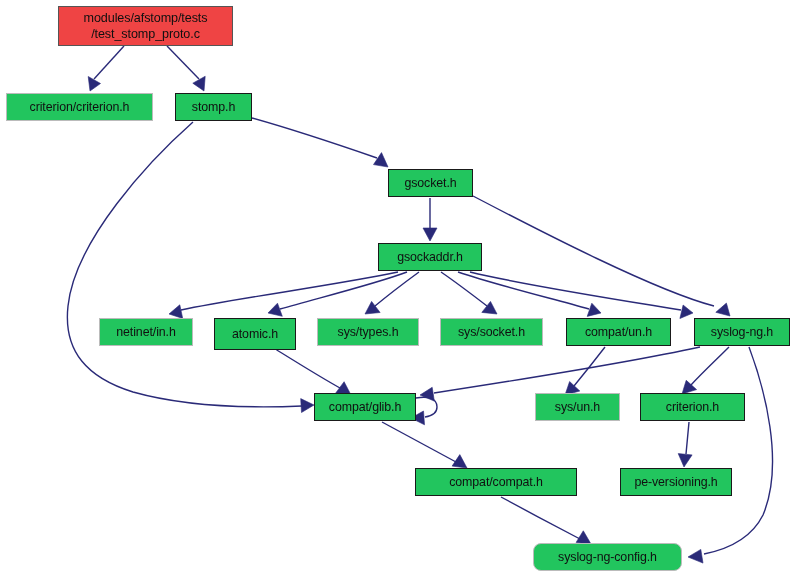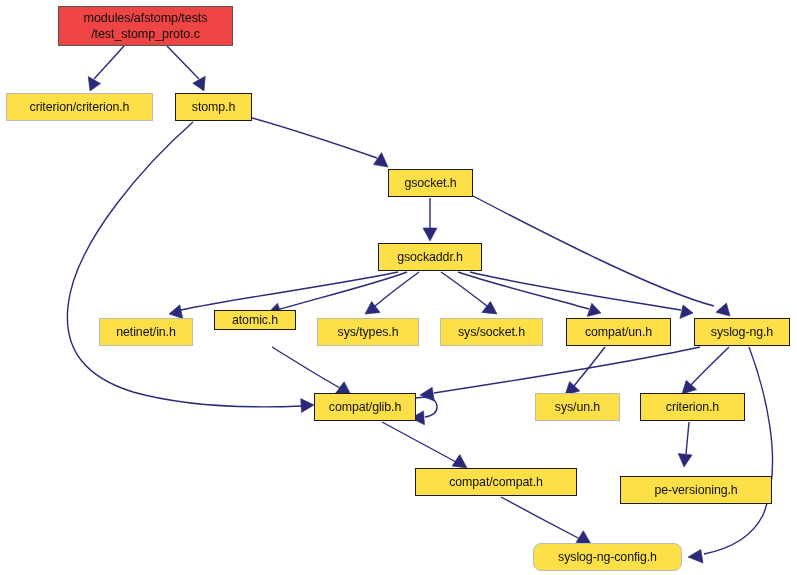--- a/index.html
+++ b/index.html
@@ -40,21 +40,21 @@
     position: absolute;
     box-sizing: border-box;
     display: flex;
     align-items: center;
     justify-content: center;
     text-align: center;
     color: #101010;
     font-size: 12.4px;
     line-height: 14px;
     white-space: pre-line;
-    background: #fde047;
+    background: #22c55e;
     border: 1px solid #bbbbbb;
     letter-spacing: -0.1px;
   }
   .node-box.strong {
     border: 1.6px solid #1a1a1a;
   }
   .node-box.root {
     background: #ef4444;
     border: 1.6px solid #555555;
     font-size: 12.6px;
@@ -175,25 +175,25 @@
 
   </svg>
 
   <div class="node-box root" style="left: 58px; top: 6px; width: 175px; height: 40px;">modules/afstomp/tests
 /test_stomp_proto.c</div>
   <div class="node-box" style="left: 6px; top: 93px; width: 147px; height: 28px;">criterion/criterion.h</div>
   <div class="node-box strong" style="left: 175px; top: 93px; width: 77px; height: 28px;">stomp.h</div>
   <div class="node-box strong" style="left: 388px; top: 169px; width: 85px; height: 28px;">gsocket.h</div>
   <div class="node-box strong" style="left: 378px; top: 243px; width: 104px; height: 28px;">gsockaddr.h</div>
   <div class="node-box" style="left: 99px; top: 318px; width: 94px; height: 28px;">netinet/in.h</div>
-  <div class="node-box strong" style="left: 214px; top: 310px; width: 82px; height: 20px;">atomic.h</div>
+  <div class="node-box strong" style="left: 214px; top: 318px; width: 82px; height: 32px;">atomic.h</div>
   <div class="node-box" style="left: 317px; top: 318px; width: 102px; height: 28px;">sys/types.h</div>
   <div class="node-box" style="left: 440px; top: 318px; width: 103px; height: 28px;">sys/socket.h</div>
   <div class="node-box strong" style="left: 566px; top: 318px; width: 105px; height: 28px;">compat/un.h</div>
   <div class="node-box strong" style="left: 694px; top: 318px; width: 96px; height: 28px;">syslog-ng.h</div>
   <div class="node-box strong" style="left: 314px; top: 393px; width: 102px; height: 28px;">compat/glib.h</div>
   <div class="node-box" style="left: 535px; top: 393px; width: 85px; height: 28px;">sys/un.h</div>
   <div class="node-box strong" style="left: 640px; top: 393px; width: 105px; height: 28px;">criterion.h</div>
   <div class="node-box strong" style="left: 415px; top: 468px; width: 162px; height: 28px;">compat/compat.h</div>
-  <div class="node-box strong" style="left: 620px; top: 468px; width: 152px; height: 28px; margin-top: 8px;">pe-versioning.h</div>
+  <div class="node-box strong" style="left: 620px; top: 468px; width: 112px; height: 28px;">pe-versioning.h</div>
   <div class="node-box" style="left: 533px; top: 543px; width: 149px; height: 28px; border-radius: 8px;">syslog-ng-config.h</div>
 
 </div>
 
 </body></html>

